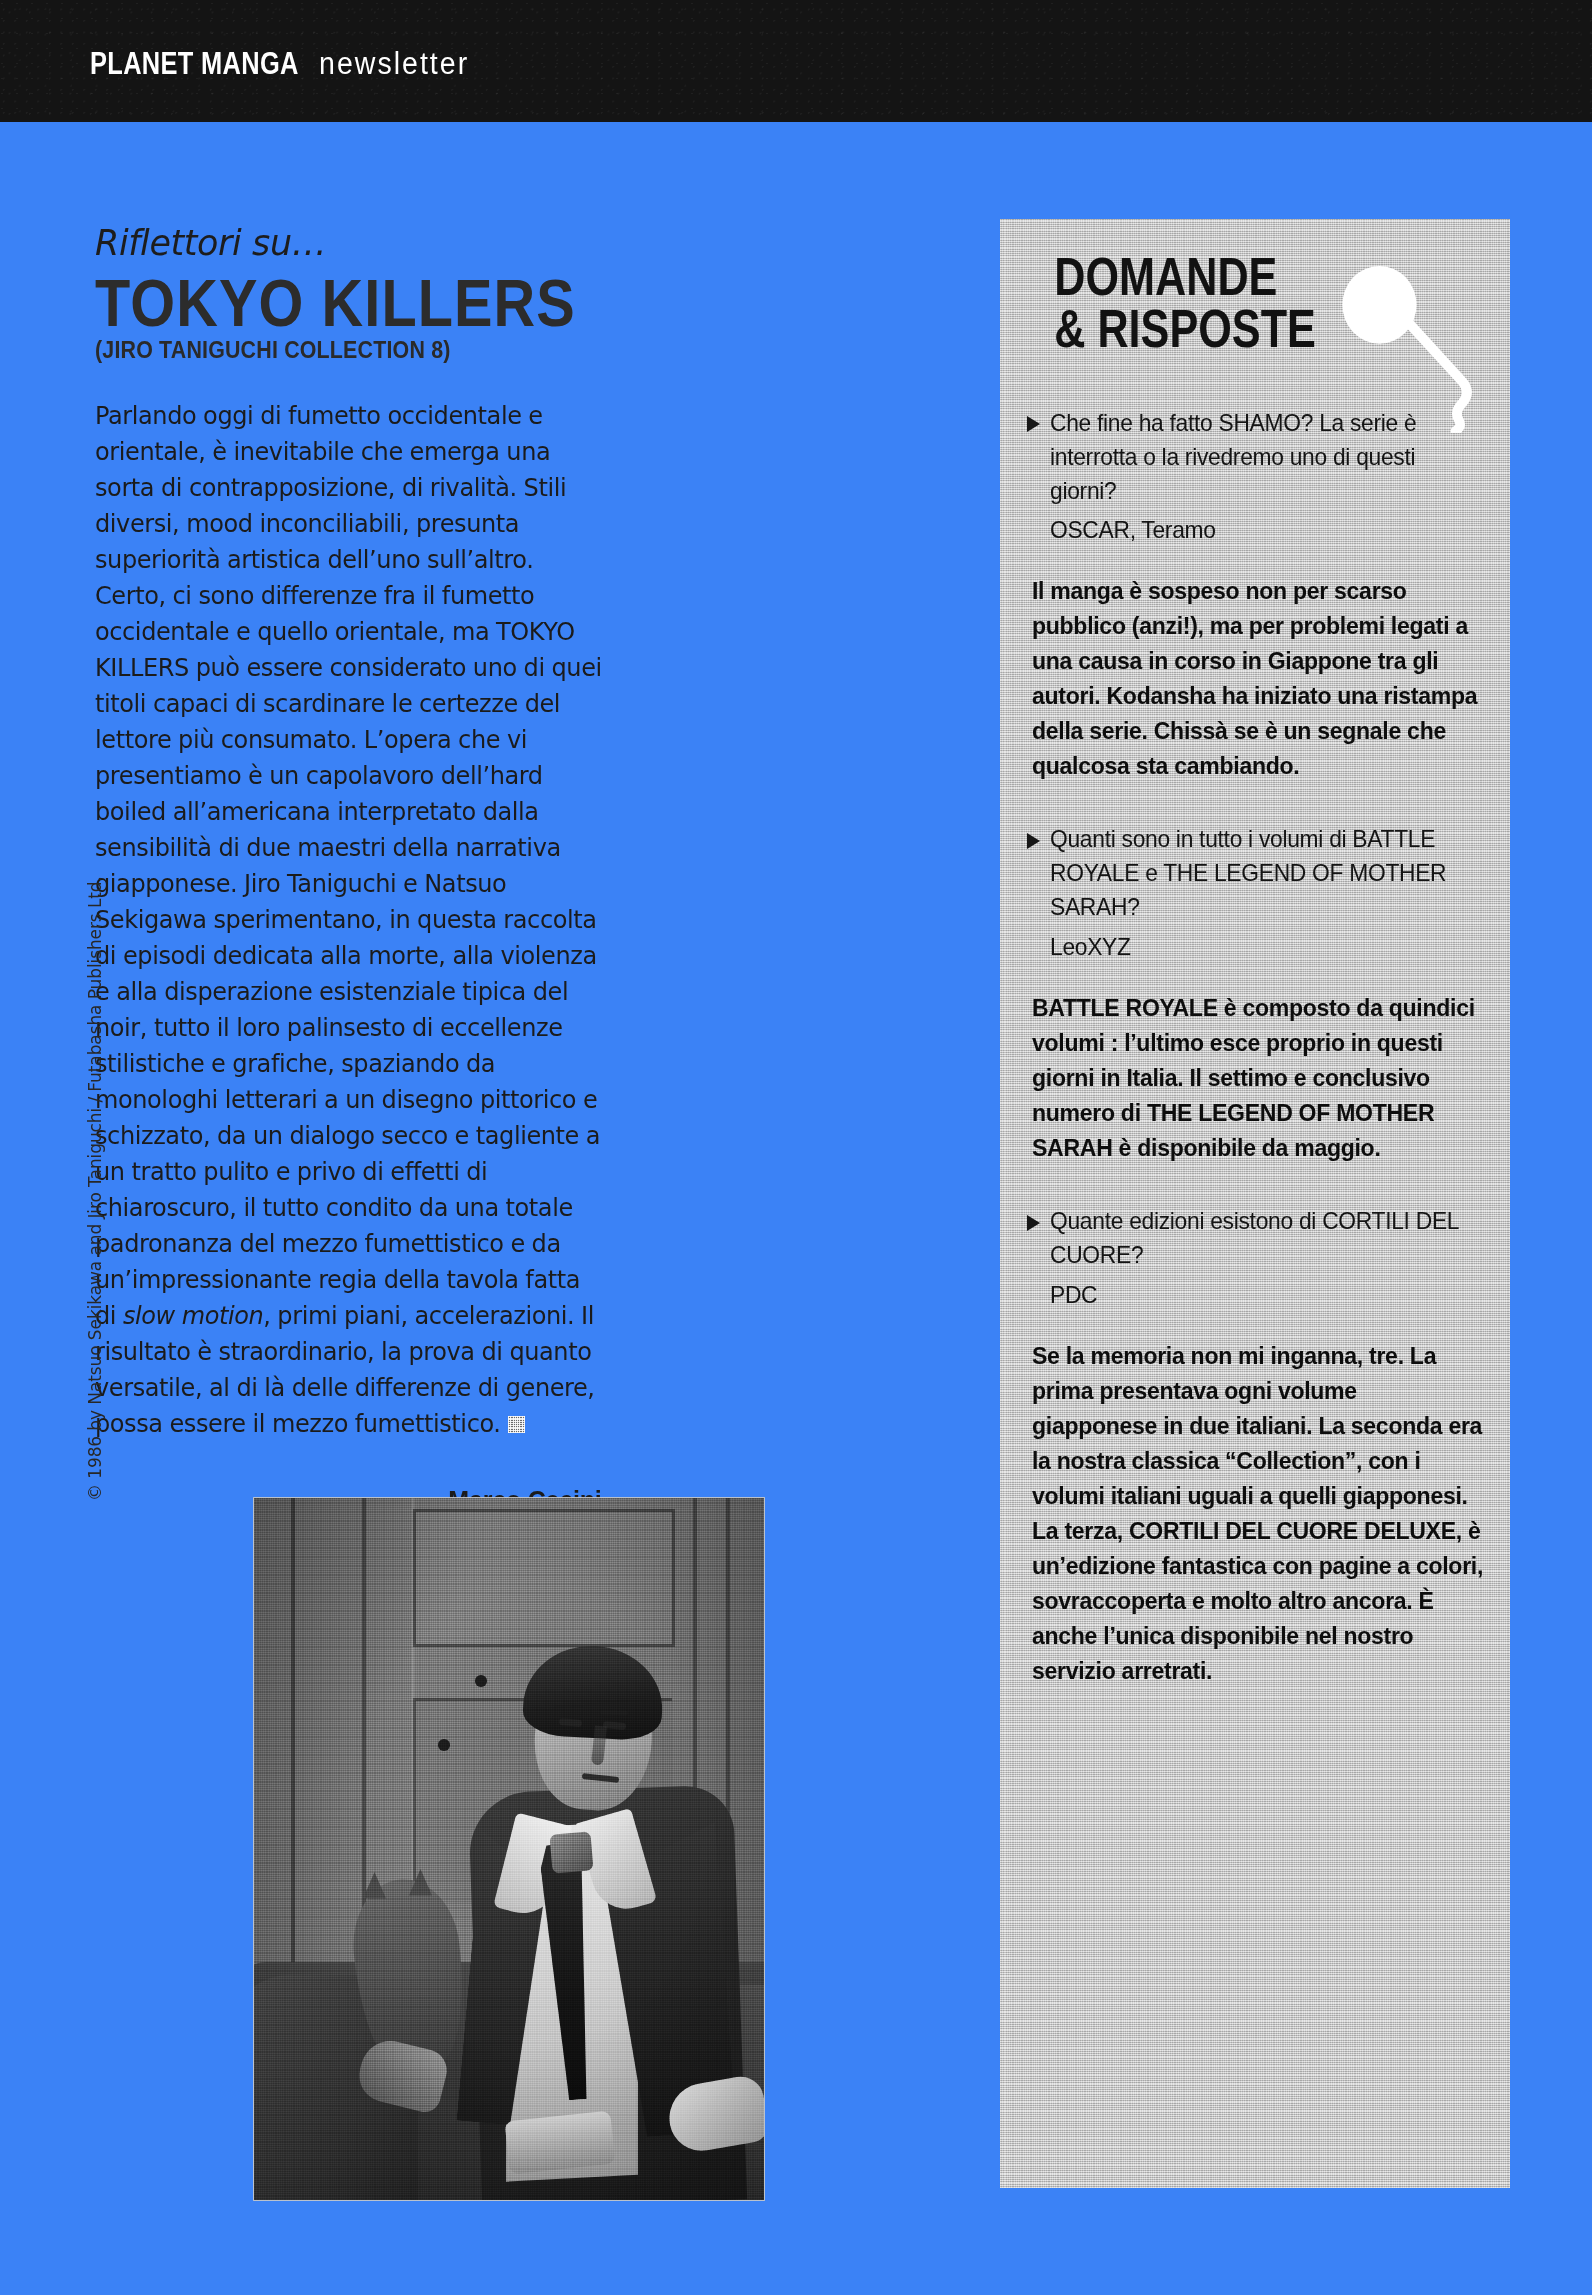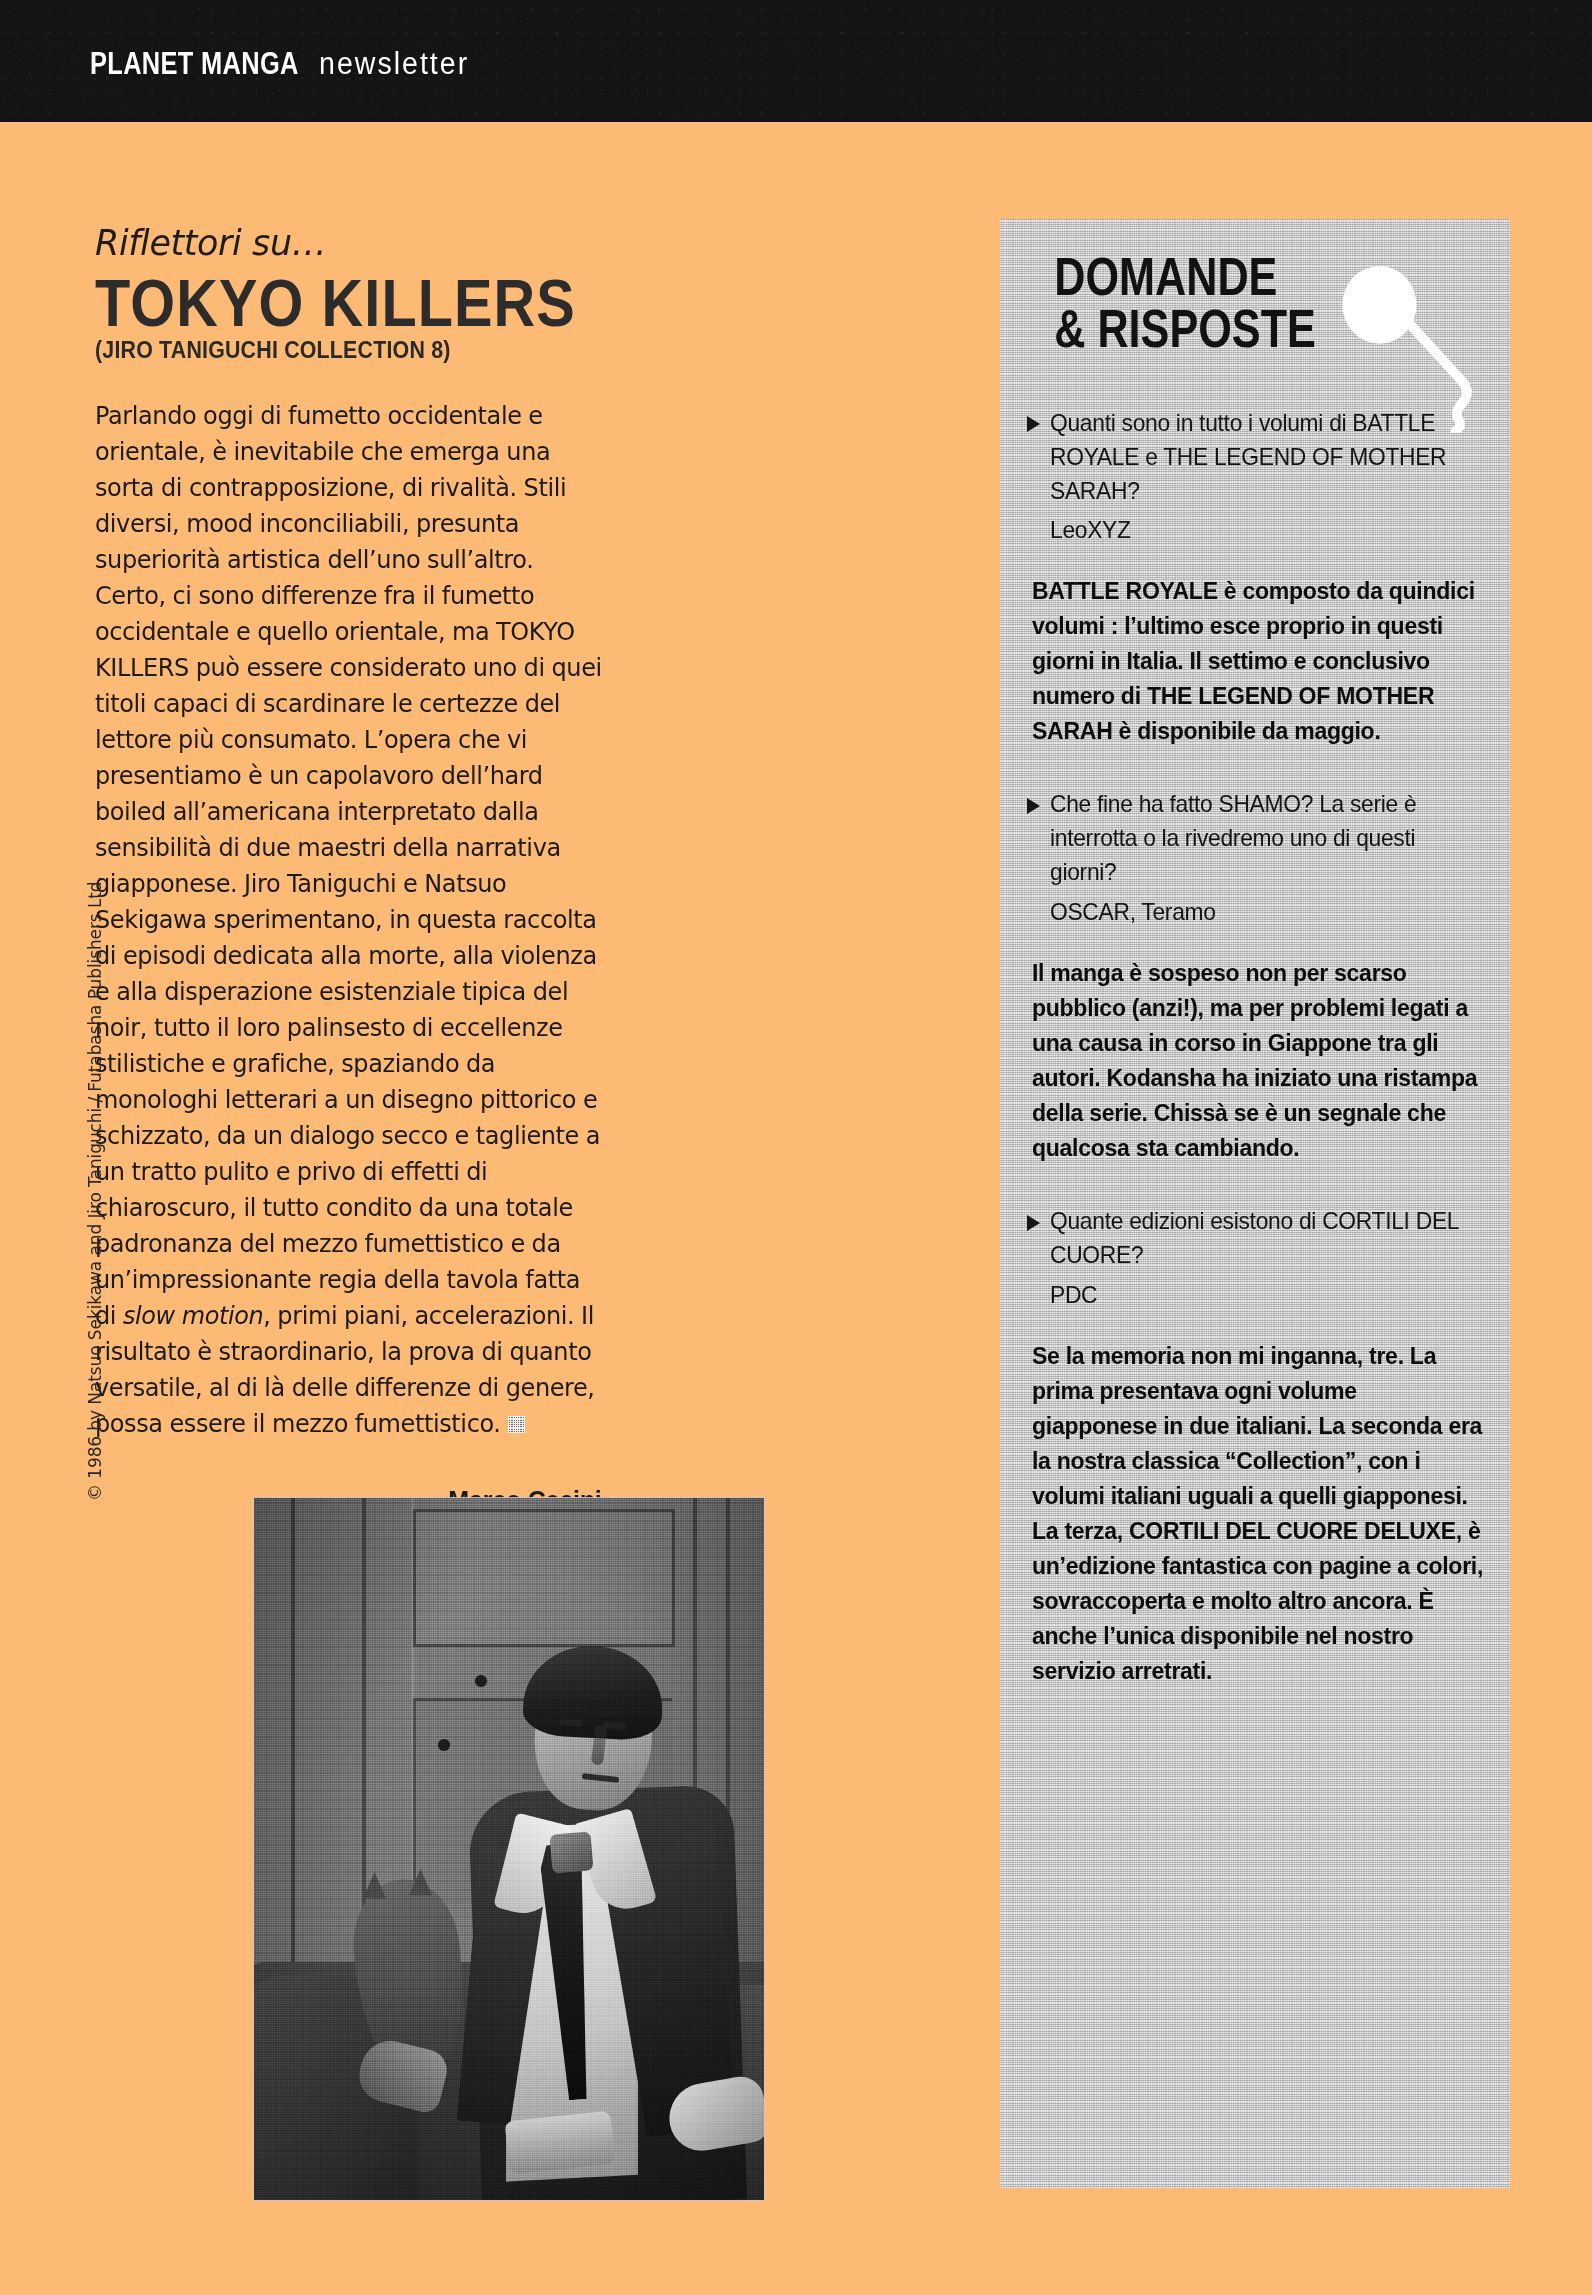--- a/index.html
+++ b/index.html
@@ -4,21 +4,21 @@
 <style>
   html,body{margin:0;padding:0;}
   body{
     width:1593px;height:2295px;
     background:#ffffff;
     font-family:"Liberation Sans", sans-serif;
     position:relative;
     overflow:hidden;
     -webkit-font-smoothing:antialiased;
   }
-  .page{position:absolute;inset:0;background:#fdba74;}
+  .page{position:absolute;inset:0;background:#3b82f6;}
 
   
   .masthead{
     position:absolute;left:0;top:0;width:1593px;height:122px;
     background:#141414;
     overflow:hidden;
   }
   .masthead:after{
     content:"";position:absolute;left:0;top:0;right:0;bottom:0;
     background-image:
@@ -390,33 +390,33 @@
       <div class="sb-title">
         <span>DOMANDE</span>
         <span class="l2">&amp; RISPOSTE</span>
       </div>
 
       <div style="height:51px"></div>
 
       <div class="qa">
         <div class="q">
           <span class="q-arrow"></span>
+          <span class="q-text">Che fine ha fatto SHAMO? La serie è interrotta o la rivedremo uno di questi giorni?</span>
+        </div>
+        <div class="q-from">OSCAR, Teramo</div>
+        <div class="a-text">Il manga è sospeso non per scarso pubblico (anzi!), ma per problemi legati a una causa in corso in Giappone tra gli autori. Kodansha ha iniziato una ristampa della serie. Chissà se è un segnale che qualcosa sta cambiando.</div>
+      </div>
+
+      <div class="qa">
+        <div class="q">
+          <span class="q-arrow"></span>
           <span class="q-text">Quanti sono in tutto i volumi di BATTLE ROYALE e THE LEGEND OF MOTHER SARAH?</span>
         </div>
         <div class="q-from">LeoXYZ</div>
         <div class="a-text">BATTLE ROYALE è composto da quindici volumi : l’ultimo esce proprio in questi giorni in Italia. Il settimo e conclusivo numero di THE LEGEND OF MOTHER SARAH è disponibile da maggio.</div>
-      </div>
-
-      <div class="qa">
-        <div class="q">
-          <span class="q-arrow"></span>
-          <span class="q-text">Che fine ha fatto SHAMO? La serie è interrotta o la rivedremo uno di questi giorni?</span>
-        </div>
-        <div class="q-from">OSCAR, Teramo</div>
-        <div class="a-text">Il manga è sospeso non per scarso pubblico (anzi!), ma per problemi legati a una causa in corso in Giappone tra gli autori. Kodansha ha iniziato una ristampa della serie. Chissà se è un segnale che qualcosa sta cambiando.</div>
       </div>
 
       <div class="qa">
         <div class="q">
           <span class="q-arrow"></span>
           <span class="q-text">Quante edizioni esistono di CORTILI DEL CUORE?</span>
         </div>
         <div class="q-from">PDC</div>
         <div class="a-text">Se la memoria non mi inganna, tre. La prima presentava ogni volume giapponese in due italiani. La seconda era la nostra classica “Collection”, con i volumi italiani uguali a quelli giapponesi. La terza, CORTILI DEL CUORE DELUXE, è un’edizione fantastica con pagine a colori, sovraccoperta e molto altro ancora. È anche l’unica disponibile nel nostro servizio arretrati.</div>
       </div>

